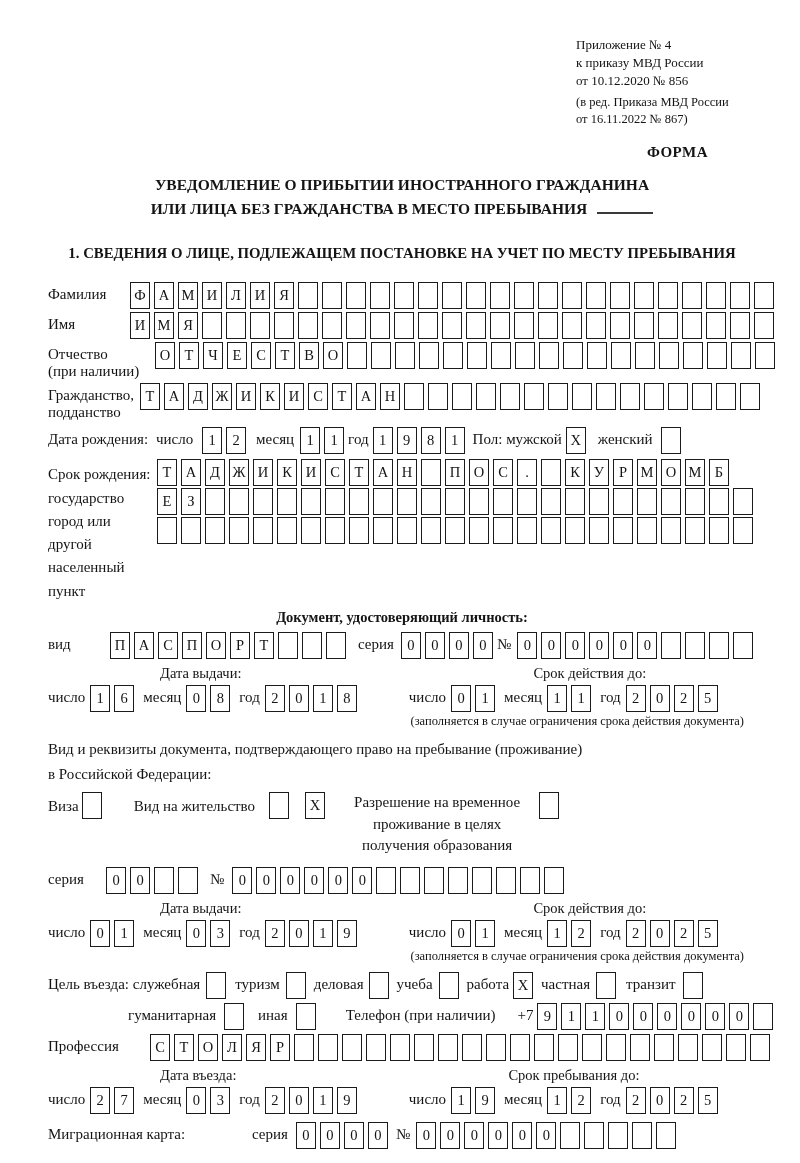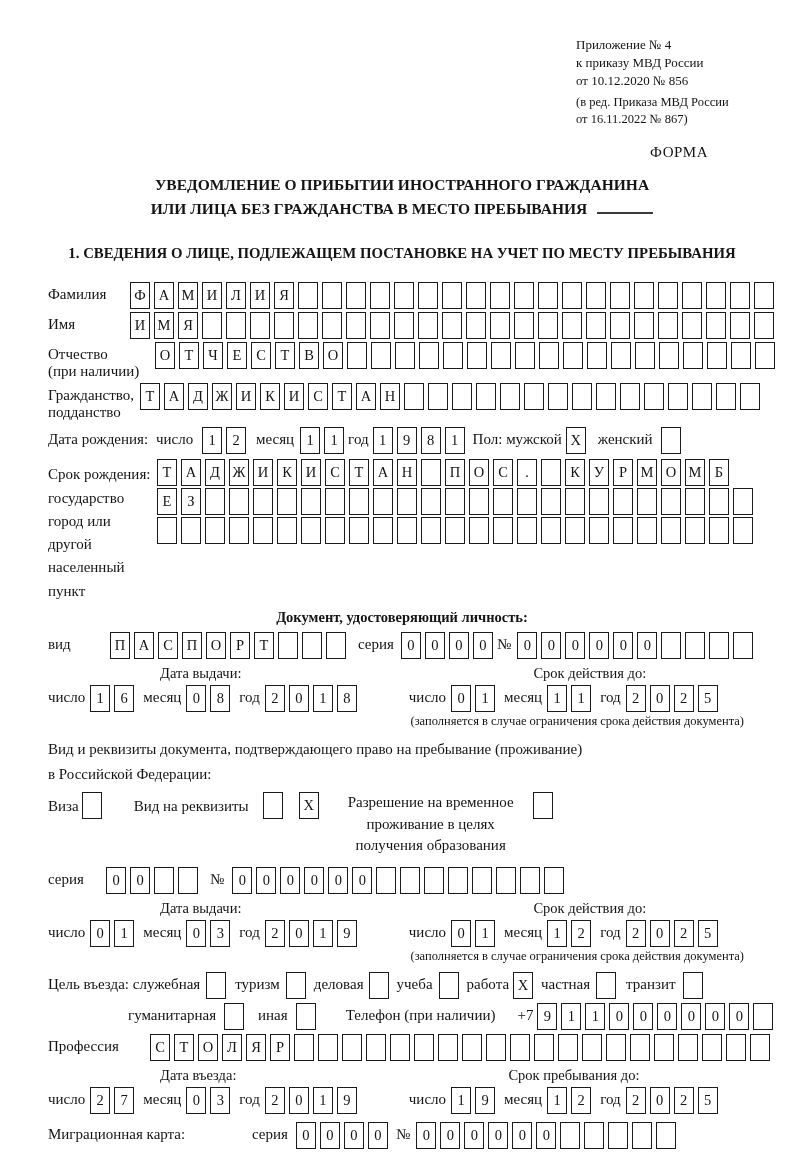--- a/index.html
+++ b/index.html
@@ -1,21 +1,21 @@
 <!DOCTYPE html>
 <html><head>
 <meta charset="utf-8">
 <style>
   html,body{margin:0;padding:0;background:#fff;}
   body{width:800px;height:1163px;font-family:"Liberation Serif",serif;color:#141414;overflow:hidden;}
   .page{box-sizing:border-box;width:800px;height:1163px;padding:36px 44px 0 48px;position:relative;}
 
   .appendix{margin-left:528px;font-size:13px;line-height:1.38;}
   .revision{margin-left:528px;font-size:12.5px;line-height:1.38;margin-top:4px;}
-  .forma{text-align:right;padding-right:48px;font-weight:normal;font-size:15px;margin-top:16px;letter-spacing:.5px;}
+  .forma{text-align:right;padding-right:48px;font-weight:bold;font-size:15px;margin-top:16px;letter-spacing:.5px;}
 
   .title{ text-align:center;font-weight:bold;font-size:15.5px;line-height:1.55;margin-top:12px;}
   .blank-line{display:inline-block;width:56px;border-bottom:2px solid #3a3a3a;height:12px;margin-left:10px;}
   .s1-heading{text-align:center;font-weight:bold;font-size:14.8px;margin-top:24px;margin-bottom:20px;}
 
   .frow{display:flex;align-items:flex-start;margin-bottom:3px;}
   .flabel{font-size:15px;padding-top:4px;flex-shrink:0;}
   .flabel .sub{display:block;}
   .boxes{display:flex;flex-wrap:nowrap;}
   .cbox{box-sizing:border-box;display:inline-block;flex-shrink:0;width:20px;height:27px;border:1.6px solid #1b1b1b;
@@ -403,21 +403,21 @@
   <div class="restext">
     <div>Вид и реквизиты документа, подтверждающего право на пребывание (проживание)</div>
     <div>в Российской Федерации:</div>
   </div>
 
   <div class="cbrow">
     <span class="inline-lbl" style="padding-top:6px">Виза</span>
     <span class="boxes" style="margin-left:3px">
         <span class="cbox"></span>
       </span>
-    <span class="inline-lbl" style="padding-top:6px;margin-left:28px">Вид на реквизиты</span>
+    <span class="inline-lbl" style="padding-top:6px;margin-left:28px">Вид на жительство</span>
     <span class="boxes" style="margin-left:14px">
         <span class="cbox"></span>
       </span>
     <span class="boxes" style="margin-left:12px">
         <span class="cbox">X</span>
       </span>
     <span class="cblabel" style="width:172px;margin-left:22px">Разрешение на временное проживание в целях получения образования</span>
     <span class="boxes" style="margin-left:16px">
         <span class="cbox"></span>
       </span>

